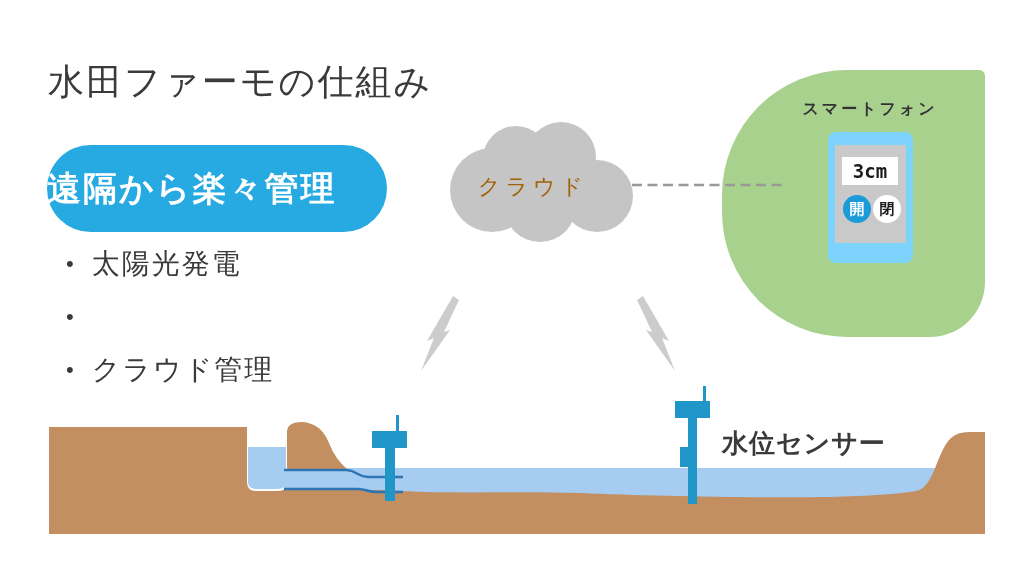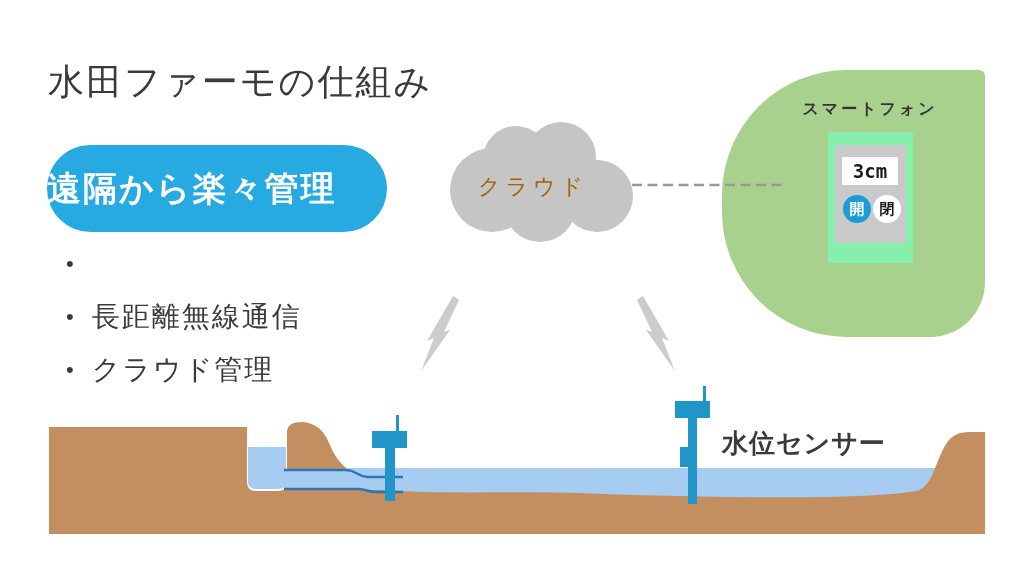--- a/index.html
+++ b/index.html
@@ -77,22 +77,22 @@
     letter-spacing: 3px;
     color: #333333;
     z-index: 3;
     font-weight: bold;
   }
 
   .phone {
     position: absolute;
     left: 828px; top: 132px;
     width: 85px; height: 131px;
-    background: #86efac;
-    border-radius: 2px;
+    background: #7dd3fc;
+    border-radius: 8px;
     z-index: 3;
   }
   .phone-screen {
     position: absolute;
     left: 7px; top: 13px;
     width: 71px; height: 98px;
     background: #c9c9c9;
   }
   .level-box {
     position: absolute;
@@ -216,24 +216,24 @@
 
   <h1 class="slide-title">水田ファーモの仕組み</h1>
 
   <div class="badge">
     <span class="badge-label">遠隔から楽々管理</span>
   </div>
 
   <div class="feature-list">
     <div class="feature-item">
       <span class="bullet-dot">•</span>
+      <span>太陽光発電</span>
     </div>
     <div class="feature-item">
       <span class="bullet-dot">•</span>
-      <span>長距離無線通信</span>
     </div>
     <div class="feature-item">
       <span class="bullet-dot">•</span>
       <span>クラウド管理</span>
     </div>
   </div>
 
   <div class="cloud-label">クラウド</div>
 
   <div class="smartphone-label">スマートフォン</div>

